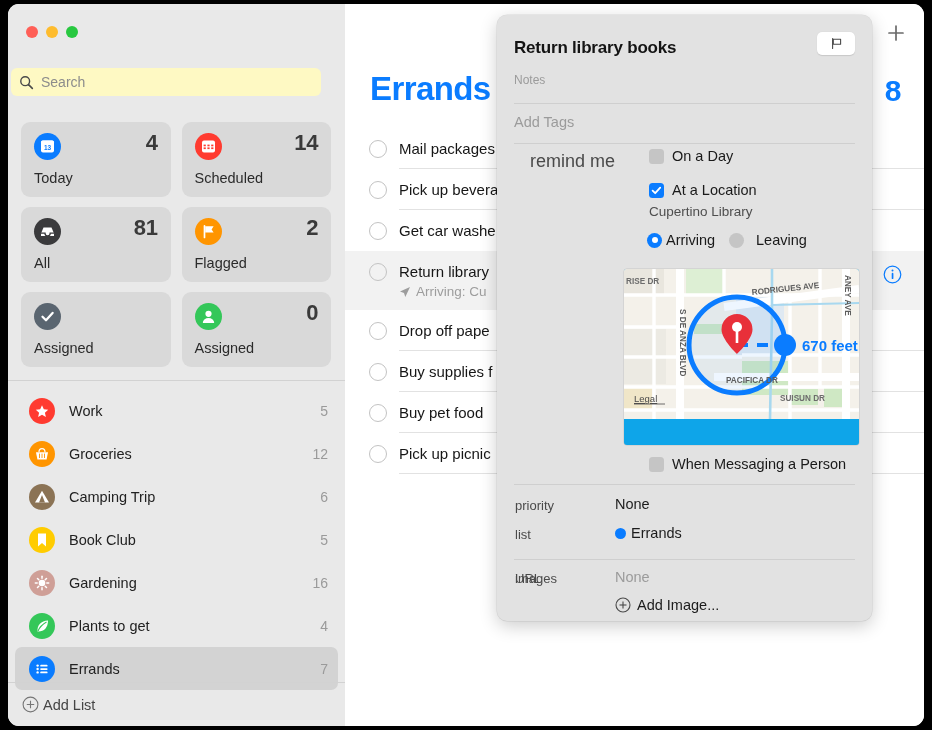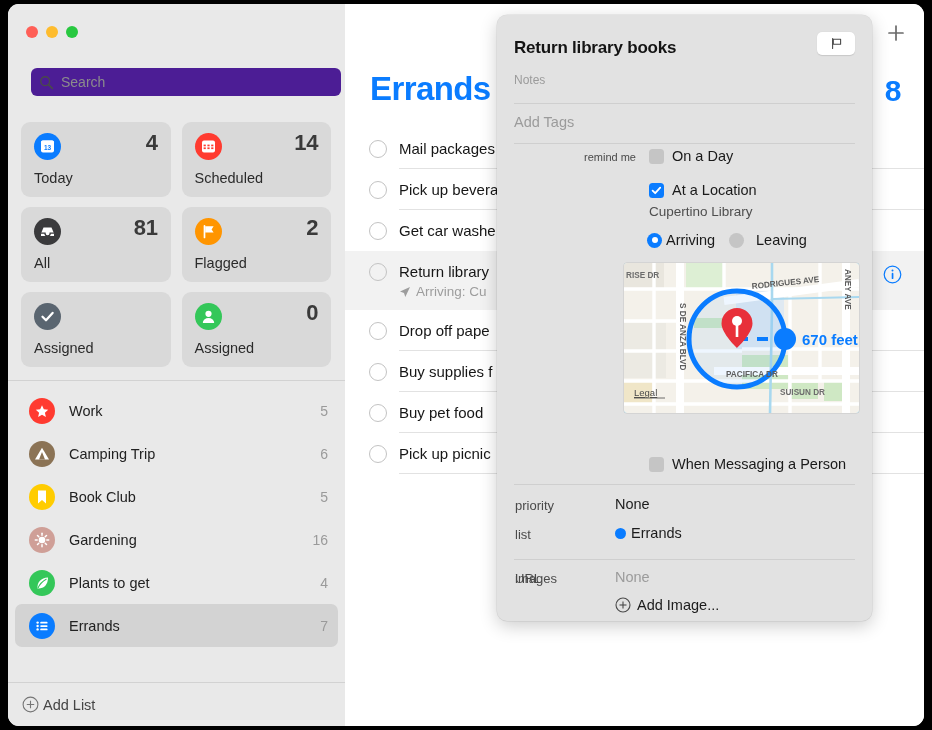--- a/index.html
+++ b/index.html
@@ -29,22 +29,22 @@
   .traffic {
     position: absolute; left: 18px; top: 22px;
     display: flex; gap: 8px;
   }
   .tl { width: 12px; height: 12px; border-radius: 50%; }
   .tl.red { background: #ff5f57; }
   .tl.yellow { background: #febc2e; }
   .tl.green { background: #28c840; }
 
   .searchbar {
-    position: absolute; left: 23px; top: 64px; width: 310px; height: 28px;
-    background: #4c1d95; border-radius: 6px;
+    position: absolute; left: 3px; top: 64px; width: 310px; height: 28px;
+    background: #fef9c3; border-radius: 6px;
     display: flex; align-items: center; padding: 0 8px;
   }
   .search-ico { width: 15px; height: 15px; flex: none; margin-right: 7px; }
   .search-ph { color: #8c8c8c; font-size: 14px; }
 
   .cards {
     position: absolute; left: 13px; top: 118px; width: 310px;
     display: grid; grid-template-columns: 1fr 1fr; gap: 10px 11px;
   }
   .card {
@@ -159,22 +159,22 @@
   .pop-line {
     position: absolute; left: 17px; width: 341px; height: 1px;
     background: #cfcfcf;
   }
   .pop-tags {
     position: absolute; left: 17px; top: 99px;
     font-size: 14.5px; color: #9b9b9b;
   }
 
   .rm-label {
-    position: absolute; left: 41px; top: 136px; width: 98px;
-    text-align: right; font-size: 11px; color: #4a4a4a;
+    position: absolute; left: 33px; top: 136px; width: 98px;
+    font-size: 18px; color: #4a4a4a;
   }
   .chk {
     width: 15px; height: 15px; border-radius: 3.5px; flex: none;
     background: #c5c5c5;
   }
   .chk.on { background: #0a7cff; position: relative; }
   .opt-row {
     position: absolute; display: flex; align-items: center; gap: 8px;
     font-size: 14.5px; color: #1a1a1a;
   }
@@ -187,22 +187,22 @@
     content: ''; position: absolute; left: 4.5px; top: 4.5px;
     width: 6px; height: 6px; border-radius: 50%; background: #fff;
   }
   .loc-sub {
     position: absolute; left: 152px; top: 189px;
     font-size: 13.5px; color: #4e4e4e;
   }
 
   
   .map {
-    position: absolute; left: 127px; top: 248px; width: 235px; height: 150px;
-    border-radius: 3px; overflow: hidden; background: #7dd3fc;
+    position: absolute; left: 127px; top: 254px; width: 235px; height: 176px;
+    border-radius: 3px; overflow: hidden; background: #0ea5e9;
     box-shadow: 0 0 0 0.5px rgba(0,0,0,0.12);
   }
 
   .row-label {
     position: absolute; width: 98px; text-align: left;
     font-size: 13px; color: #4a4a4a;
   }
   .row-value {
     position: absolute; left: 118px; font-size: 14.5px; color: #1c1c1c;
   }
@@ -317,20 +317,35 @@
       <div class="list-row">
         <div class="list-ico" style="background:#ff3b30">
           <svg viewBox="0 0 26 26" style="position:absolute;inset:0">
             <path d="M13 7.2 L14.8 11.3 L19.2 11.7 L15.9 14.7 L16.9 19 L13 16.7 L9.1 19 L10.1 14.7 L6.8 11.7 L11.2 11.3 Z" fill="#fff"></path>
           </svg>
         </div>
         <div class="list-name">Work</div>
         <div class="list-count">5</div>
       </div>
 
+      <div class="list-row">
+        <div class="list-ico" style="background:#ff9500">
+          <svg viewBox="0 0 26 26" style="position:absolute;inset:0">
+            <path d="M7 11.2 H19 L17.6 18.4 H8.4 Z" fill="#fff"></path>
+            <path d="M10 11 a3 3.4 0 0 1 6 0" fill="none" stroke="#fff" stroke-width="1.2"></path>
+            <g stroke="#ff9500" stroke-width="0.9">
+                  <line x1="10.5" y1="12.6" x2="10.5" y2="17"></line>
+                  <line x1="13" y1="12.6" x2="13" y2="17"></line>
+                  <line x1="15.5" y1="12.6" x2="15.5" y2="17"></line>
+                </g>
+          </svg>
+        </div>
+        <div class="list-name">Groceries</div>
+        <div class="list-count">12</div>
+      </div>
 
       <div class="list-row">
         <div class="list-ico" style="background:#8b7355">
           <svg viewBox="0 0 26 26" style="position:absolute;inset:0">
             <path d="M13 6.8 L20 18.6 H6 Z" fill="#fff"></path>
             <path d="M13 11 L16 18.6 H10 Z" fill="#8b7355"></path>
           </svg>
         </div>
         <div class="list-name">Camping Trip</div>
         <div class="list-count">6</div>

